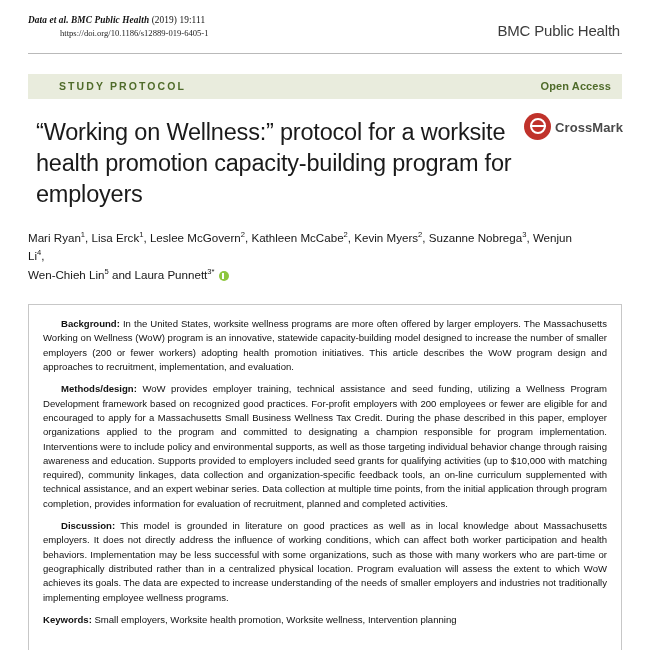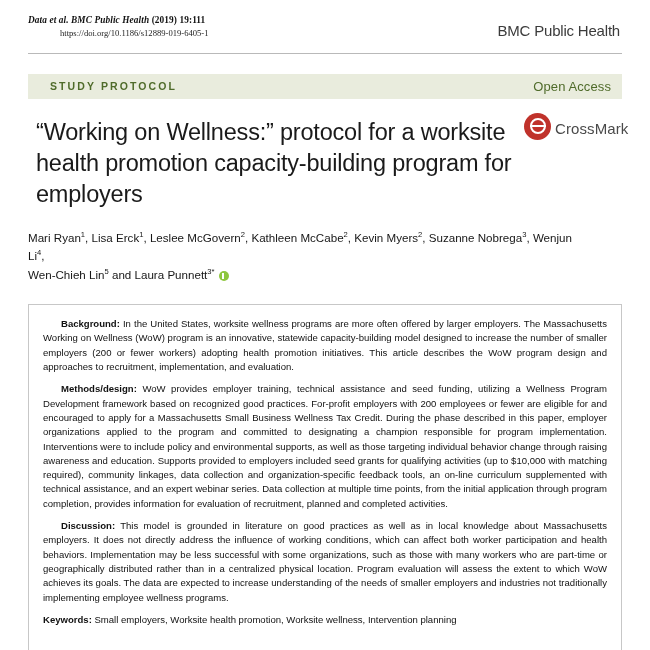--- a/index.html
+++ b/index.html
@@ -37,21 +37,21 @@
     color: #111;
     padding-top: 2px;
   }
   .citation .cit-line1 {
     font-style: italic;
     font-weight: bold;
     letter-spacing: 0.1px;
   }
   .citation .cit-line1 .nonital {
     font-style: normal;
-    font-weight: bold;
+    font-weight: normal;
   }
   .citation .doi {
     font-style: normal;
     font-weight: normal;
     font-size: 8.6px;
     color: #222;
     padding-left: 32px;
   }
   .journal-logo {
     font-family: "Liberation Sans", sans-serif;
@@ -70,32 +70,32 @@
   }
 
   
   .protocol-bar {
     margin-top: 20px;
     background: #e9ecdd;
     height: 25px;
     display: flex;
     align-items: center;
     justify-content: space-between;
-    padding: 0 11px 0 22px;
+    padding: 0 11px 0 31px;
     box-sizing: border-box;
   }
   .protocol-label {
     font-size: 10.5px;
     font-weight: bold;
     letter-spacing: 2.1px;
     color: #4f6b2a;
   }
   .open-access {
-    font-size: 13px;
-    font-weight: normal;
+    font-size: 11px;
+    font-weight: bold;
     color: #4f6b2a;
     letter-spacing: 0.1px;
   }
 
   
   .title-wrap {
     position: relative;
     margin-top: 18px;
     padding-right: 96px;
   }
@@ -142,22 +142,22 @@
     left: 5.5px;
     top: 12px;
     width: 16px;
     height: 2px;
     background: #ffffff;
   }
   .crossmark .cm-text {
     position: absolute;
     left: 31px;
     top: 7px;
-    font-size: 15px;
-    font-weight: normal;
+    font-size: 13px;
+    font-weight: bold;
     color: #4a4a4a;
     letter-spacing: 0.1px;
   }
 
   
   .authors {
     margin-top: 18px;
     font-size: 11.6px;
     line-height: 1.62;
     color: #161616;

